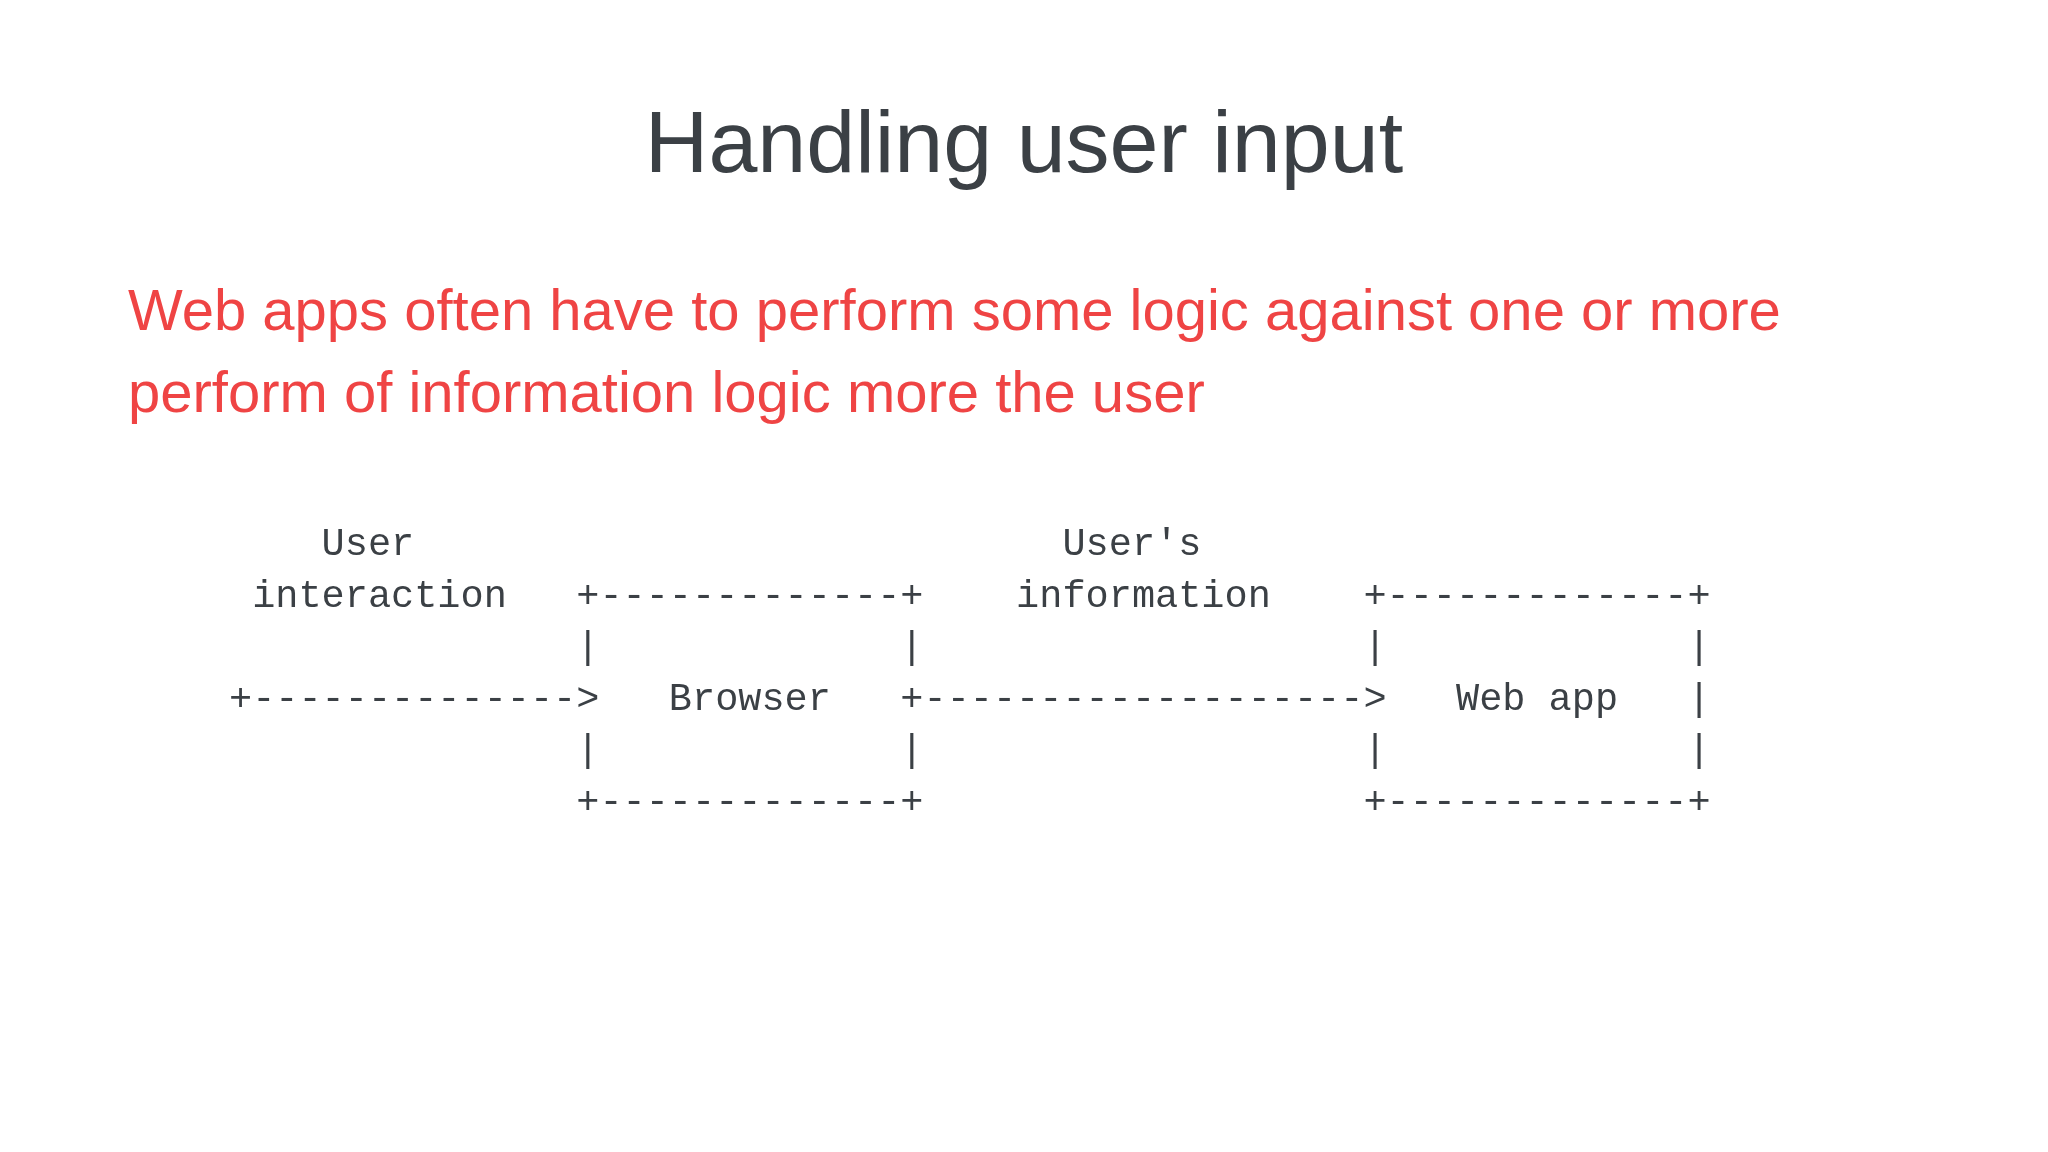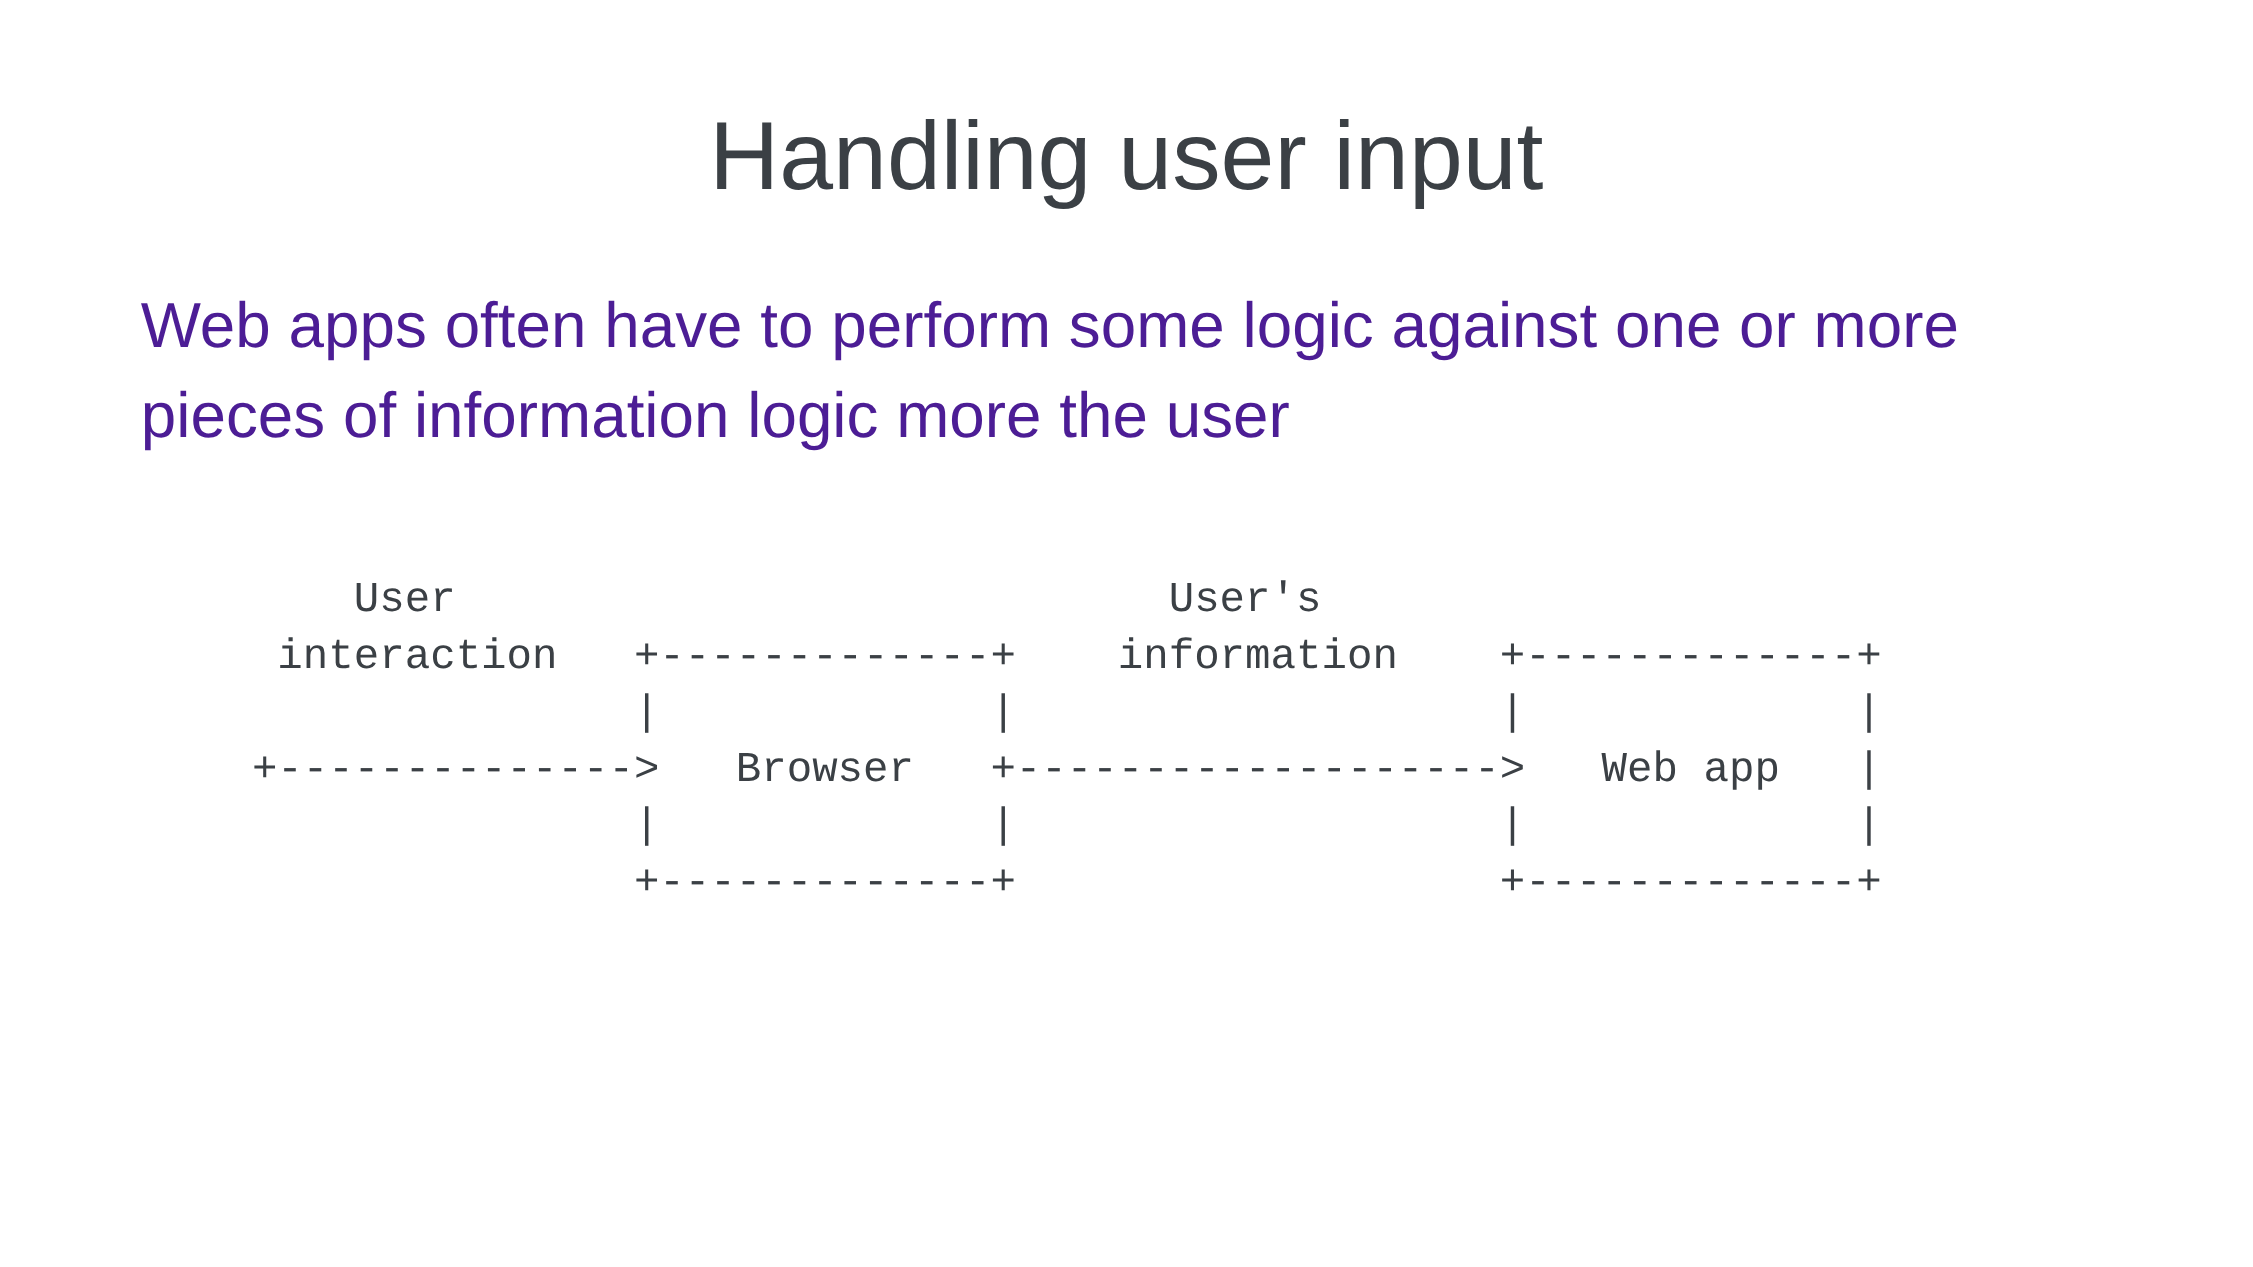--- a/index.html
+++ b/index.html
@@ -26,26 +26,26 @@
     text-align: center;
     font-family: "Liberation Sans", sans-serif;
     font-weight: 400;
     font-size: 88px;
     line-height: 1.2;
     color: #3b4045;
   }
   .para {
     position: absolute;
     left: 128px;
-    top: 255px;
+    top: 269px;
     font-family: "Liberation Sans", sans-serif;
     font-weight: 400;
     font-size: 58px;
     line-height: 82px;
-    color: #4c1d95;
+    color: #ef4444;
   }
   .para .line {
     white-space: nowrap;
   }
   .para .seg-bold {
     font-weight: 400;
   }
   .ascii {
     position: absolute;
     left: 229px;
@@ -60,21 +60,21 @@
   }
 </style>
 </head>
 <body>
 
 <div class="slide">
   <h1 class="title">Handling user input</h1>
 
   <div class="para" id="paragraph">
       <div class="line"><span class="seg">Web apps often have to perform some logic against one or more</span></div>
-      <div class="line"><span class="seg">pieces of </span><span class="seg-bold">information</span><span class="seg"> logic </span><span class="seg-bold">more the user</span></div>
+      <div class="line"><span class="seg">perform of </span><span class="seg-bold">information</span><span class="seg"> logic </span><span class="seg-bold">more the user</span></div>
     </div>
 
   <pre class="ascii" id="ascii">    User                            User's
  interaction   +-------------+    information    +-------------+
                |             |                   |             |
 +--------------&gt;   Browser   +-------------------&gt;   Web app   |
                |             |                   |             |
                +-------------+                   +-------------+</pre>
 </div>
 

